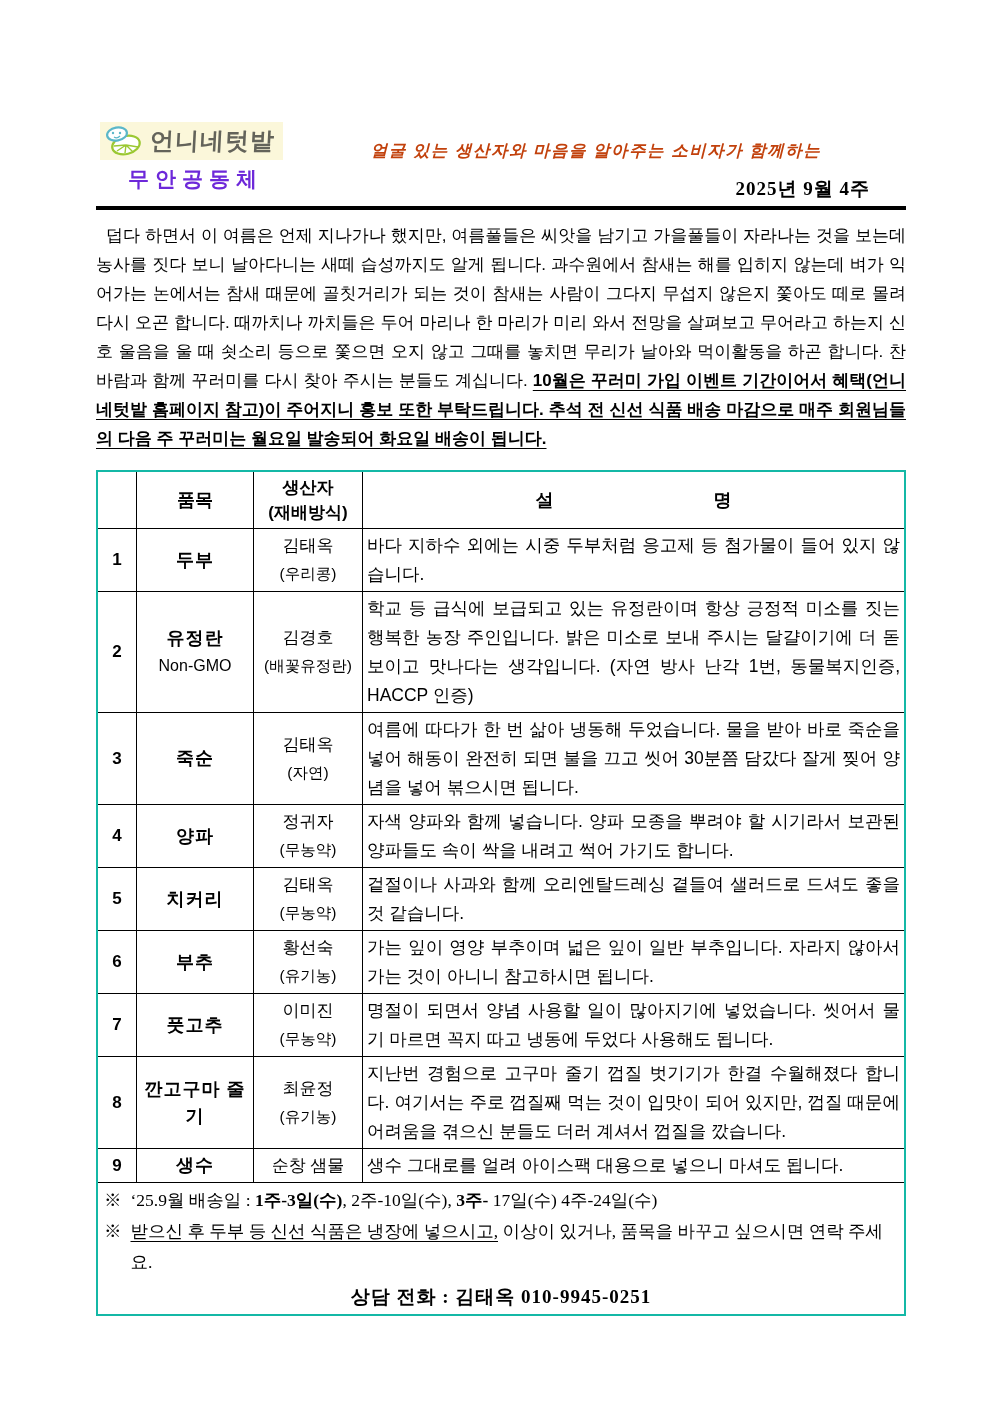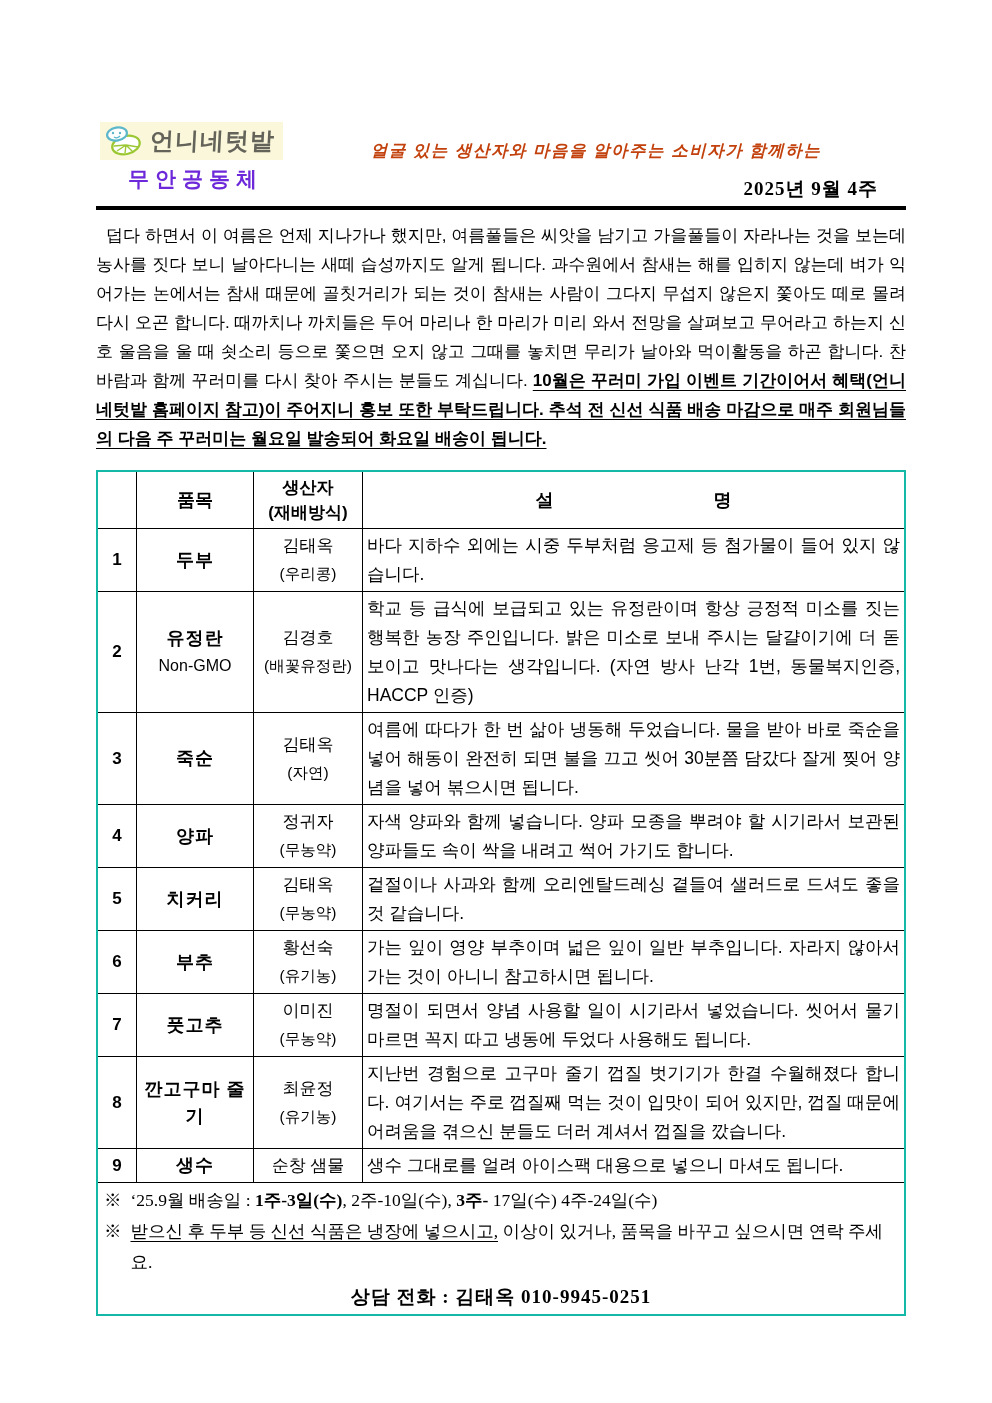--- a/index.html
+++ b/index.html
@@ -14,21 +14,21 @@
               padding:3px 8px 3px 4px;}
   .logo-title{font-weight:700;font-size:24px;color:#63635a;letter-spacing:1px;
               transform:skewX(-3deg);}
   .logo-sub{font-weight:700;font-size:21px;color:#6d28d9;letter-spacing:6px;
             margin:4px 0 0 28px;}
   .slogan{position:absolute;left:240px;top:22px;width:520px;text-align:center;
           font-size:16.5px;font-weight:600;letter-spacing:1.5px;color:#c2410c;
           font-style:italic;}
   .title{position:absolute;left:265px;top:50px;width:310px;text-align:center;
          font-size:25px;font-weight:800;letter-spacing:3px;}
-  .date{position:absolute;right:28px;top:58px;font-family:"Liberation Serif","DejaVu Serif",serif;
+  .date{position:absolute;right:36px;top:58px;font-family:"Liberation Serif","DejaVu Serif",serif;
         font-size:19px;font-weight:600;letter-spacing:1px;}
 
   
   .intro{margin-top:11px;font-size:17px;line-height:29px;text-align:justify;
          text-indent:10px;}
   .intro .hl{font-weight:700;text-decoration:underline;text-underline-offset:4px;}
 
   
   table.items{width:100%;border-collapse:collapse;margin-top:12px;
               border:2px solid #14b8a6;padding-left:44px;}
@@ -132,21 +132,21 @@
         <tr>
           <td class="c-no">6</td>
           <td class="c-item">부추</td>
           <td class="c-prod">황선숙<span class="method">(유기농)</span></td>
           <td class="c-desc">가는 잎이 영양 부추이며 넓은 잎이 일반 부추입니다. 자라지 않아서 가는 것이 아니니 참고하시면 됩니다.</td>
         </tr>
         <tr>
           <td class="c-no">7</td>
           <td class="c-item">풋고추</td>
           <td class="c-prod">이미진<span class="method">(무농약)</span></td>
-          <td class="c-desc">명절이 되면서 양념 사용할 일이 시기라서 넣었습니다. 씻어서 물기 마르면 꼭지 따고 냉동에 두었다 사용해도 됩니다.</td>
+          <td class="c-desc">명절이 되면서 양념 사용할 일이 많아지기에 넣었습니다. 씻어서 물기 마르면 꼭지 따고 냉동에 두었다 사용해도 됩니다.</td>
         </tr>
         <tr>
           <td class="c-no">8</td>
           <td class="c-item">깐고구마 줄기</td>
           <td class="c-prod">최윤정<span class="method">(유기농)</span></td>
           <td class="c-desc">지난번 경험으로 고구마 줄기 껍질 벗기기가 한결 수월해졌다 합니다. 여기서는 주로 껍질째 먹는 것이 입맛이 되어 있지만, 껍질 때문에 어려움을 겪으신 분들도 더러 계셔서 껍질을 깠습니다.</td>
         </tr>
         <tr>
           <td class="c-no">9</td>
           <td class="c-item">생수</td>

